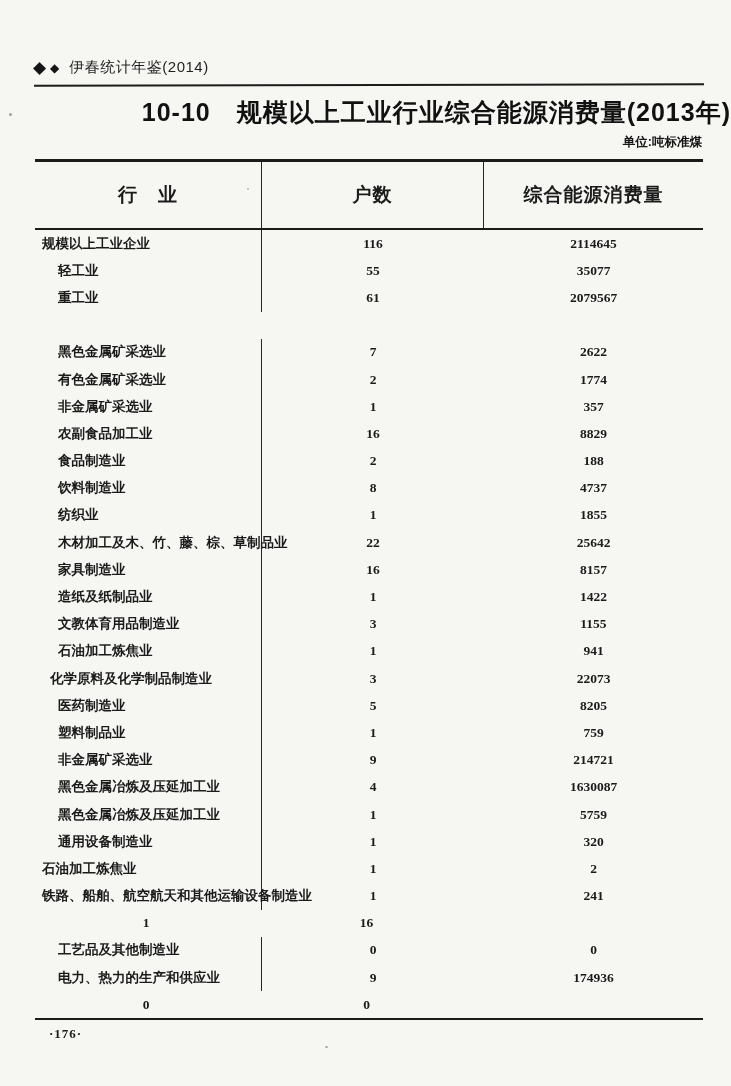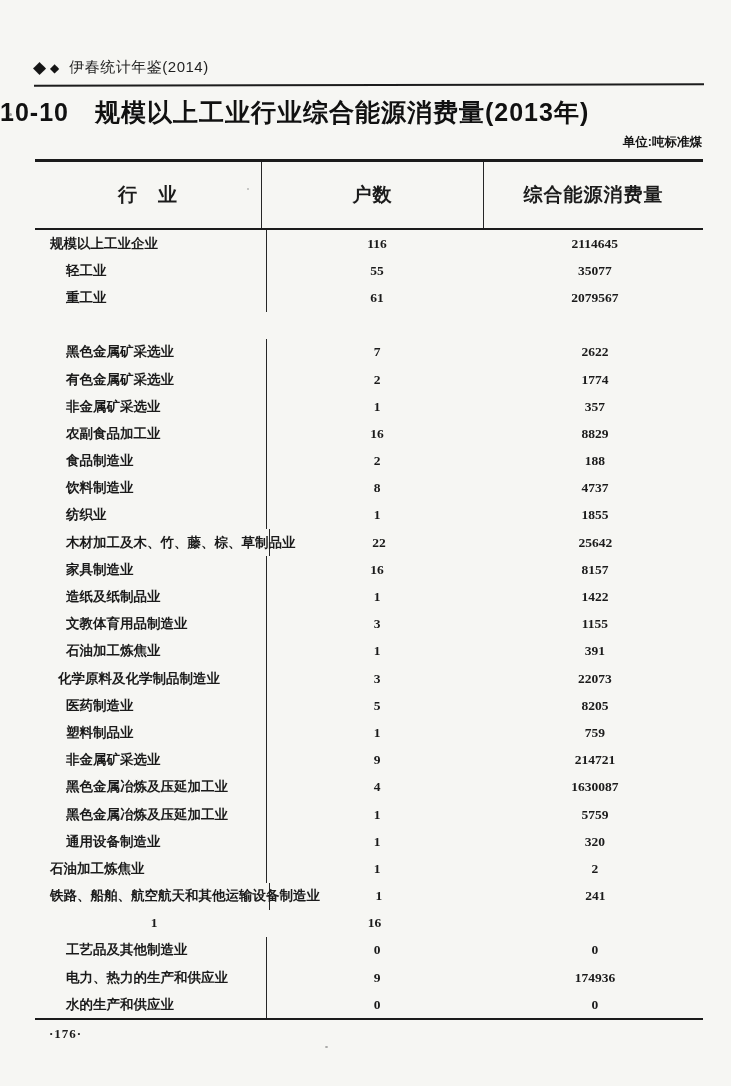--- a/index.html
+++ b/index.html
@@ -12,35 +12,35 @@
 
   
   .runhead{position:absolute;left:33px;top:58px;display:flex;align-items:center;gap:4px;}
   .diamond{color:#151515;line-height:1;}
   .diamond.big{font-size:17px;}
   .diamond.small{font-size:12px;margin-right:6px;}
   .runhead-title{font-size:15px;letter-spacing:0.5px;color:#1f1f1f;}
   .head-rule{position:absolute;left:34px;width:670px;top:84px;height:2px;background:#1c1c1c;transform:rotate(-0.12deg);}
 
   
-  .doc-title{position:absolute;left:0;top:96px;width:100%;text-align:left;
+  .doc-title{position:absolute;left:0;top:96px;width:100%;text-align:right;
     font-size:25px;font-weight:bold;letter-spacing:1px;color:#111;}
   .unit-note{position:absolute;right:29px;top:134px;font-size:12.5px;font-weight:bold;color:#161616;}
 
   
   .yb-table{position:absolute;left:35px;top:159px;width:668px;}
   .thead{display:flex;height:66px;border-top:3px solid #1b1b1b;border-bottom:2.5px solid #1b1b1b;}
   .th{display:flex;align-items:center;justify-content:center;height:100%;
     box-sizing:border-box;font-size:19px;font-weight:bold;letter-spacing:1px;}
   .th.c1{width:227px;border-right:1.5px solid #262626;}
   .th.c2{width:222px;border-right:1.5px solid #262626;}
   .th.c3{width:219px;}
 
   .tbody{border-bottom:2.5px solid #1b1b1b;}
-  .trow{display:flex;height:27.2px;align-items:center;margin-left:8px;}
+  .trow{display:flex;height:27.2px;align-items:center;}
   .cell{box-sizing:border-box;height:100%;display:flex;align-items:center;font-weight:bold;}
   .cell.industry{width:227px;border-right:1.5px solid #262626;font-size:13.5px;letter-spacing:0px;white-space:nowrap;}
   .cell.num{font-family:"Liberation Serif", serif;font-size:13.5px;justify-content:center;}
   .cell.count{width:222px;}
   .cell.energy{width:219px;}
   .ind0{padding-left:7px;}
   .ind1{padding-left:15px;}
   .ind2{padding-left:23px;}
 
   .page-number{position:absolute;left:49px;top:1026px;font-family:Liberation Serif, serif;
@@ -144,21 +144,21 @@
           <div class="cell num energy">1422</div>
         </div>
         <div class="trow">
           <div class="cell industry ind2">文教体育用品制造业</div>
           <div class="cell num count">3</div>
           <div class="cell num energy">1155</div>
         </div>
         <div class="trow">
           <div class="cell industry ind2">石油加工炼焦业</div>
           <div class="cell num count">1</div>
-          <div class="cell num energy">391</div>
+          <div class="cell num energy">941</div>
         </div>
         <div class="trow">
           <div class="cell industry ind1">化学原料及化学制品制造业</div>
           <div class="cell num count">3</div>
           <div class="cell num energy">22073</div>
         </div>
         <div class="trow">
           <div class="cell industry ind2">医药制造业</div>
           <div class="cell num count">5</div>
           <div class="cell num energy">8205</div>
@@ -206,21 +206,20 @@
           <div class="cell industry ind2">工艺品及其他制造业</div>
           <div class="cell num count">0</div>
           <div class="cell num energy">0</div>
         </div>
         <div class="trow">
           <div class="cell industry ind2">电力、热力的生产和供应业</div>
           <div class="cell num count">9</div>
           <div class="cell num energy">174936</div>
         </div>
         <div class="trow">
-          <div class="cell industry ind2">水的生产和供应业</div>
           <div class="cell num count">0</div>
           <div class="cell num energy">0</div>
         </div>
       </div>
   </div>
 
   <div class="page-number">·176·</div>
 
   <div class="speck s1"></div>
   <div class="speck s2"></div>

